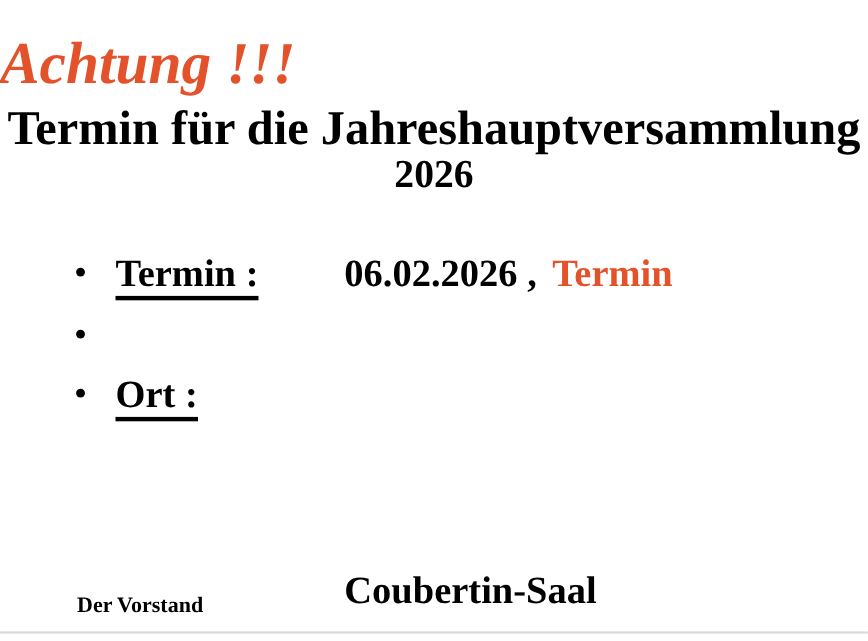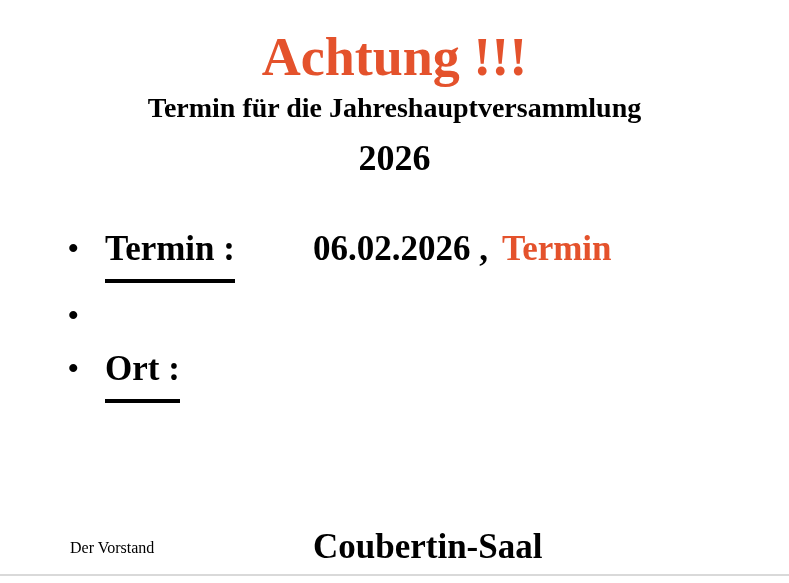--- a/index.html
+++ b/index.html
@@ -17,30 +17,31 @@
     color: var(--ink);
     overflow: hidden;
   }
   .page {
     position: relative;
     width: 789px; height: 583px;
     background: var(--paper);
   }
   .title {
     position: absolute; top: 28px; left: 0; right: 0;
-    text-align: center;
+    text-align: left;
     font-size: 54px; font-weight: bold;
     color: var(--accent);
     line-height: 1.1;
     letter-spacing: 0px;
+    font-style: italic;
   }
   .heading-line1 {
     position: absolute; top: 91px; left: 0; right: 0;
     text-align: center;
-    font-size: 28px; font-weight: bold;
+    font-size: 44px; font-weight: bold;
     line-height: 1.2;
   }
   .heading-line2 {
     position: absolute; top: 137px; left: 0; right: 0;
     text-align: center;
     font-size: 36px; font-weight: bold;
     line-height: 1.2;
   }
   .note {
     position: absolute; top: 188px; left: 0; right: 0;
@@ -65,38 +66,38 @@
     font-size: 30px;
     line-height: 1.35;
   }
   .label-cell {
     width: 208px;
     flex: 0 0 208px;
   }
   .label-underline {
     display: inline-block;
     border-bottom: 4px solid var(--ink);
-    padding-bottom: 10px;
+    padding-bottom: 0px;
   }
   .value-cell {
     flex: 1 1 auto;
     white-space: pre-wrap;
   }
   .accent-text {
     color: var(--accent);
     margin-left: 14px;
   }
   .extra-lines { margin-top: 13px; }
   .extra-line {
     line-height: 42px;
     white-space: pre-wrap;
   }
   .signature {
     position: absolute; top: 538px; left: 70px;
-    font-size: 16px; font-weight: normal;
+    font-size: 20px; font-weight: bold;
     line-height: 1.2;
   }
   .page-edge {
     position: absolute; top: 574px; left: 0;
     width: 789px; height: 2px;
     background: var(--edge);
   }
 </style>
 </head>
 <body>

